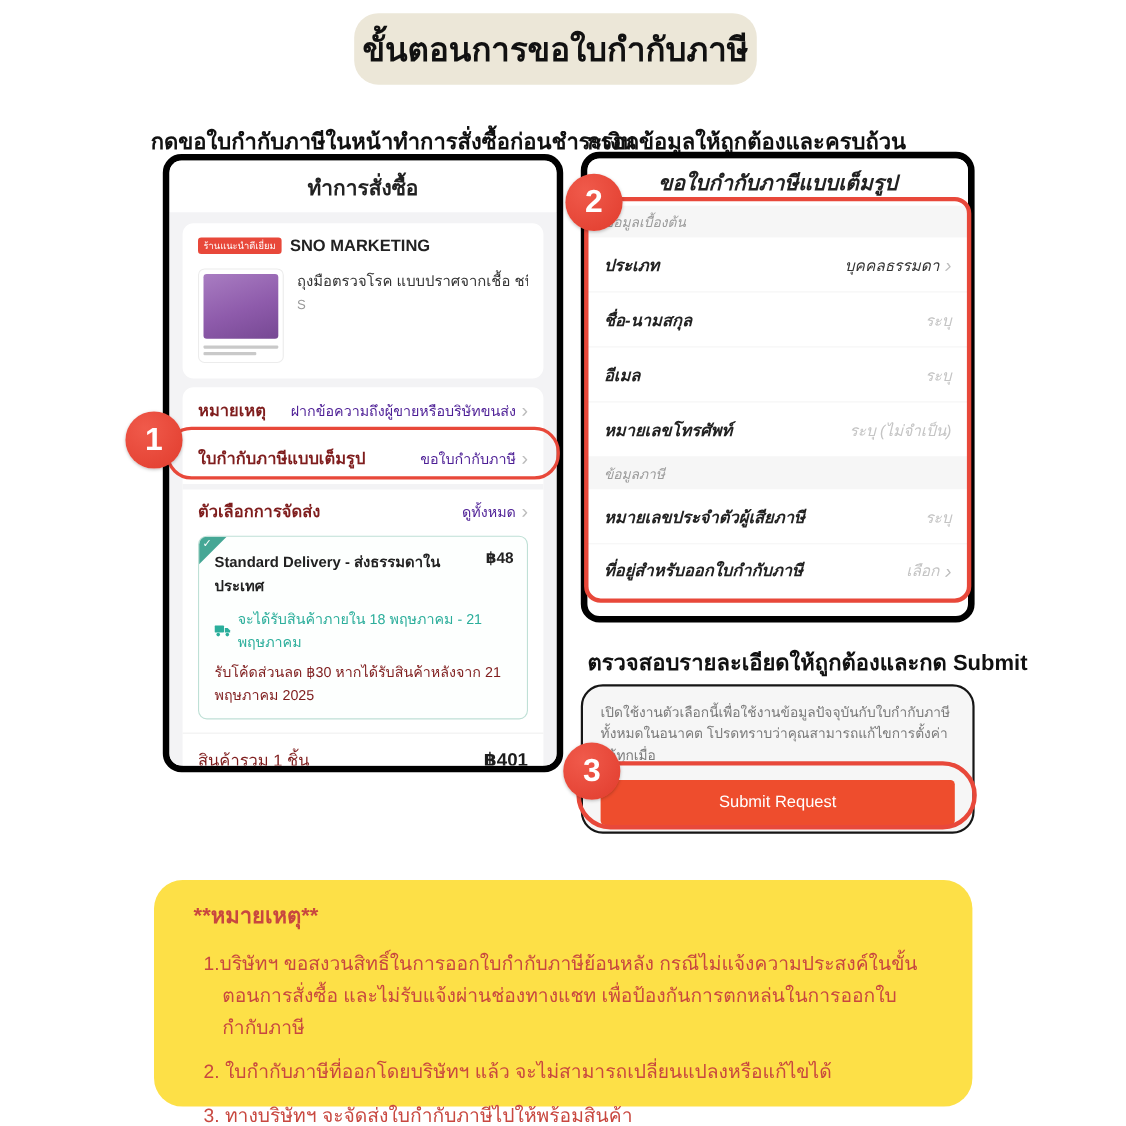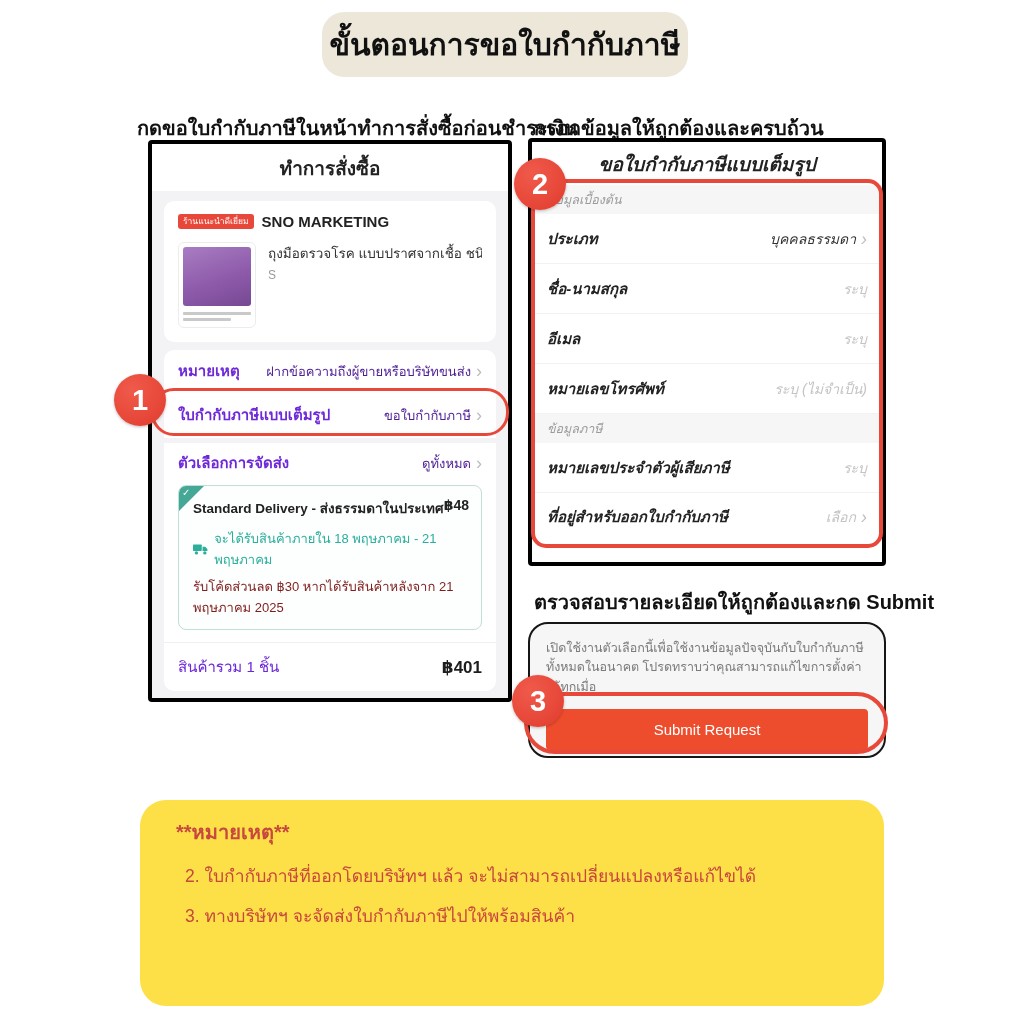--- a/index.html
+++ b/index.html
@@ -12,21 +12,21 @@
     background:#ECE7D8; border-radius:22px; display:flex; align-items:center; justify-content:center; }
   .title-pill span { font-size:30px; font-weight:800; color:#111; white-space:nowrap; }
 
   
   .col-heading { position:absolute; font-size:20px; font-weight:800; color:#111; white-space:nowrap; }
   #left-heading  { left:137px; top:112px; }
   #right-heading { left:534px; top:112px; }
   #submit-heading{ left:534px; top:586px; }
 
   
-  .phone { position:absolute; background:#fff; border:4px solid #000000; border-radius:4px; overflow:hidden; }
+  .phone { position:absolute; background:#fff; border:6px solid #000000; border-radius:17px; overflow:hidden; }
   #phone-left  { left:148px; top:140px; width:364px; height:562px; }
   #phone-right { left:528px; top:138px; width:358px; height:428px;font-style:italic; }
   .phone-header { height:47px; display:flex; align-items:center; justify-content:center;
     font-size:19px; font-weight:600; color:#222; background:#fff; }
   .phone-body { background:#F3F3F5; padding:10px 12px 12px; }
 
   
   .card { background:#fff; border-radius:10px; }
   .product-card { padding:12px 14px 14px; }
   .store-line { display:flex; align-items:center; gap:8px; margin-bottom:12px; }
@@ -41,21 +41,21 @@
   .prod-info { flex:1; margin-left:12px; display:flex; flex-direction:column; min-width:0; }
   .prod-name { font-size:13.5px; color:#333; white-space:nowrap; overflow:hidden; }
   .prod-variant { font-size:12px; color:#9A9A9A; margin-top:4px; }
   .price-line { margin-top:auto; display:flex; align-items:flex-end; }
   .price-now { font-size:19px; font-weight:600; color:#1d1d1d; }
   .price-old { font-size:12.5px; color:#B3B3B3; text-decoration:line-through; margin-left:6px; margin-bottom:2px; }
   .qty { margin-left:auto; font-size:12.5px; color:#999; margin-bottom:2px; }
 
   .rows-card { margin-top:8px; padding:0 14px; }
   .prow { display:flex; align-items:center; }
-  .prow .lbl { font-size:15px; color:#6d28d9; font-weight:700; white-space:nowrap; }
+  .prow .lbl { font-size:15px; color:#7f1d1d; font-weight:700; white-space:nowrap; }
   .prow .val { margin-left:auto; font-size:13px; color:#4c1d95; white-space:nowrap; }
   .chev { color:#BDBDBD; font-size:18px; line-height:1; margin-left:5px; font-weight:400; }
   .row-note { height:42px; }
   .row-invoice { height:46px; }
   .row-ship-head { height:40px; }
   .row-total { height:48px; }
   .row-total .lbl { font-weight:400; font-size:15px; }
   .row-total .val { font-size:17px; font-weight:700; color:#1d1d1d; }
   .hr-thick { height:5px; background:#F3F3F5; margin:0 -14px; }
   .hr-thin { height:1px; background:#F0F0F0; margin:0 -14px; }
@@ -236,17 +236,18 @@
 
   <div class="ring" id="ring-invoice"></div>
   <div class="ring" id="ring-form"></div>
   <div class="ring" id="ring-submit"></div>
   <div class="step-badge" id="badge-1">1</div>
   <div class="step-badge" id="badge-2">2</div>
   <div class="step-badge" id="badge-3">3</div>
 
   <div class="notes-box">
     <div class="notes-title">**หมายเหตุ**</div>
+    <div class="note-item">1.บริษัทฯ ขอสงวนสิทธิ์ในการออกใบกำกับภาษีย้อนหลัง กรณีไม่แจ้งความประสงค์ในขั้นตอนการสั่งซื้อ และไม่รับแจ้งผ่านช่องทางแชท เพื่อป้องกันการตกหล่นในการออกใบกำกับภาษี</div>
     <div class="note-item">2. ใบกำกับภาษีที่ออกโดยบริษัทฯ แล้ว จะไม่สามารถเปลี่ยนแปลงหรือแก้ไขได้</div>
     <div class="note-item">3. ทางบริษัทฯ จะจัดส่งใบกำกับภาษีไปให้พร้อมสินค้า</div>
   </div>
 
 </div>
 
 </body></html>

